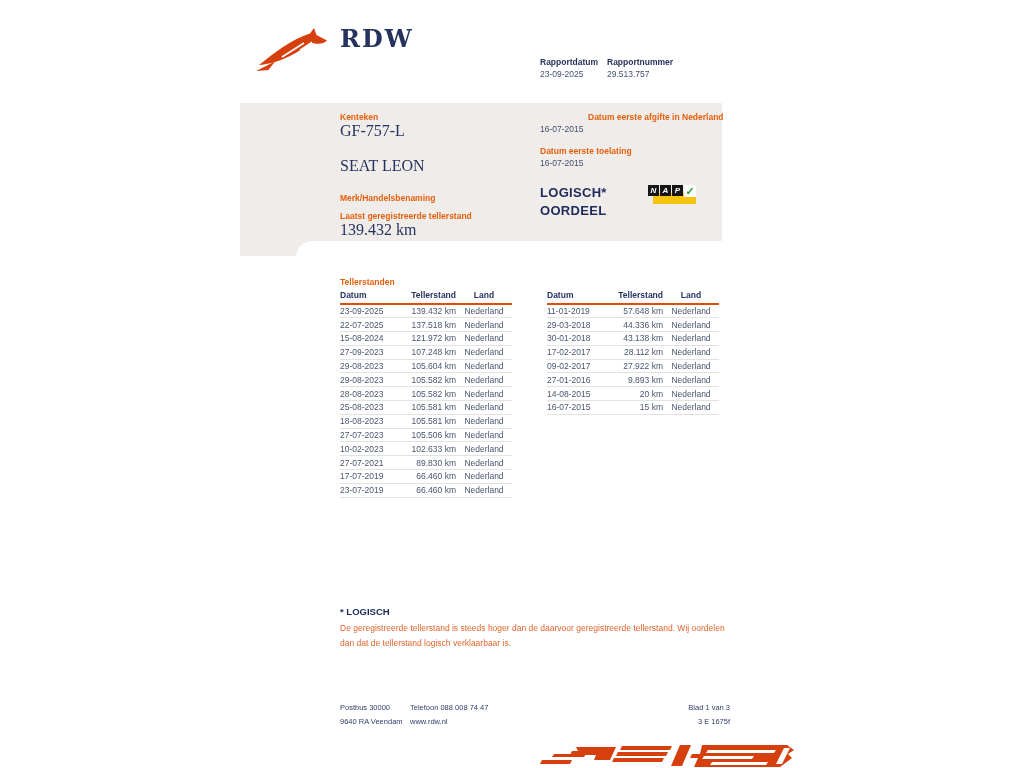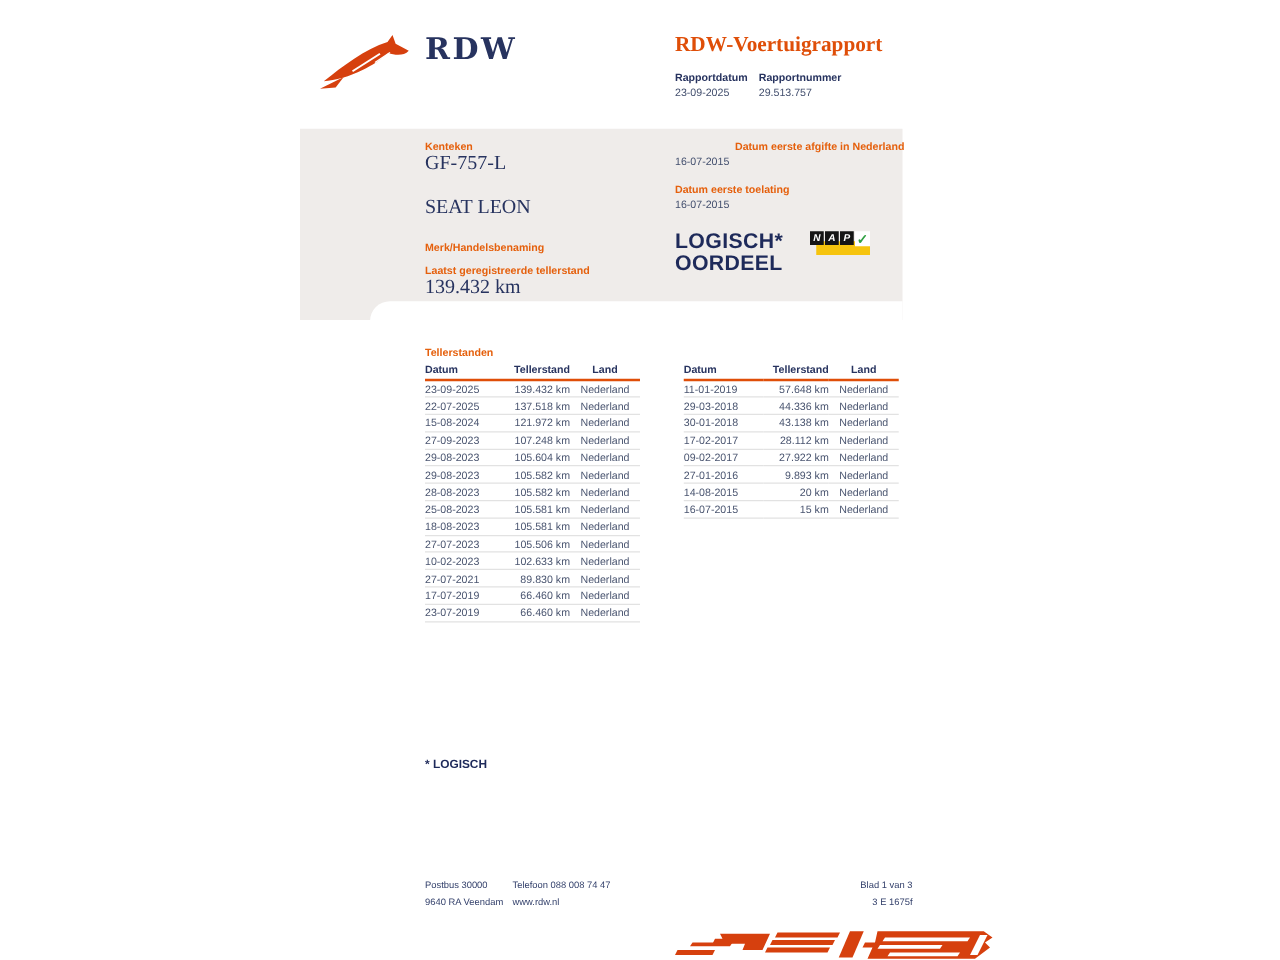--- a/index.html
+++ b/index.html
@@ -17,21 +17,21 @@
   .meta-label { font-size:8.5px; font-weight:bold; color:#27335f; }
   .meta-value { font-size:8.5px; color:#434f6e; }
 
   
   .panel { left:240px; top:103px; width:482px; height:153px; background:#efecea; }
   .panel-notch { left:296px; top:241px; width:426px; height:17px; background:#ffffff;
                  border-top-left-radius:16px; }
   .field-label { font-size:8.5px; font-weight:bold; color:#e5600d; }
   .field-value-lg { font-family:"Liberation Serif", serif; font-size:16px; color:#27335f; }
   .field-value-sm { font-size:8.5px; color:#434f6e; }
-  .oordeel { left:540px; top:184px; font-size:17px; font-weight:bold; color:#1e2a5a;
+  .oordeel { left:540px; top:184px; font-size:13px; font-weight:bold; color:#1e2a5a;
              line-height:18px; letter-spacing:0.3px; }
 
   
   .nap { left:648px; top:184px; width:50px; height:24px; }
   .nap-yellow { position:absolute; left:5px; top:9px; width:43px; height:11px; background:#f6c40e; }
   .nap-sq { position:absolute; top:1px; width:11px; height:11px; background:#151515;
             color:#fff; font-size:8px; font-weight:bold; font-style:italic;
             display:flex; align-items:center; justify-content:center; }
   .nap-check { position:absolute; top:1px; left:36px; width:12px; height:12px; background:#ffffff;
                color:#2fa042; font-size:11px; font-weight:bold; display:flex;
@@ -66,21 +66,20 @@
   <svg class="abs" style="left:254px; top:26px;" width="80" height="46" viewBox="0 0 80 46">
     <path fill="#d6400e" d="M5 39 C20 27 38 13 56 7.5 L60 2 L62.5 9 L73 14.5
                              C69 19 62 18 56.5 16.5 C50 22 44 26 36 30
                              C26 35 14 38.5 5 39 Z"></path>
     <path fill="#d6400e" d="M2 45 L21 35.5 L14.5 44 Z"></path>
     <path stroke="#ffffff" stroke-width="1.6" d="M28 31 L50 17" fill="none"></path>
     <path stroke="#ffffff" stroke-width="1.2" d="M46 24 L58 16" fill="none"></path>
   </svg>
   <div class="abs wordmark">RDW</div>
 
-  <div class="abs doc-title">RDW-Voertuigrapport</div>
   <div class="abs meta-label" style="left:540px; top:57px;">Rapportdatum</div>
   <div class="abs meta-label" style="left:607px; top:57px;">Rapportnummer</div>
   <div class="abs meta-value" style="left:540px; top:69px;">23-09-2025</div>
   <div class="abs meta-value" style="left:607px; top:69px;">29.513.757</div>
 
   <div class="abs panel"></div>
   <div class="abs panel-notch"></div>
 
   <div class="abs field-label" style="left:340px; top:112px;">Kenteken</div>
   <div class="abs field-value-lg" style="left:340px; top:122px;">GF-757-L</div>
@@ -250,20 +249,21 @@
         </tr>
         <tr>
           <td>16-07-2015</td>
           <td>15 km</td>
           <td>Nederland</td>
         </tr>
       </tbody>
   </table>
 
   <div class="abs footnote-title">* LOGISCH</div>
+  <div class="abs footnote-text">De geregistreerde tellerstand is steeds hoger dan de daarvoor geregistreerde tellerstand. Wij oordelen dan dat de tellerstand logisch verklaarbaar is.</div>
 
   <div class="abs footer-txt" style="left:340px; top:701px;">
     <div>Postbus 30000</div>
     <div>9640 RA Veendam</div>
   </div>
   <div class="abs footer-txt" style="left:410px; top:701px;">
     <div>Telefoon 088 008 74 47</div>
     <div>www.rdw.nl</div>
   </div>
   <div class="abs footer-txt footer-right" style="left:630px; top:701px; width:100px;">

